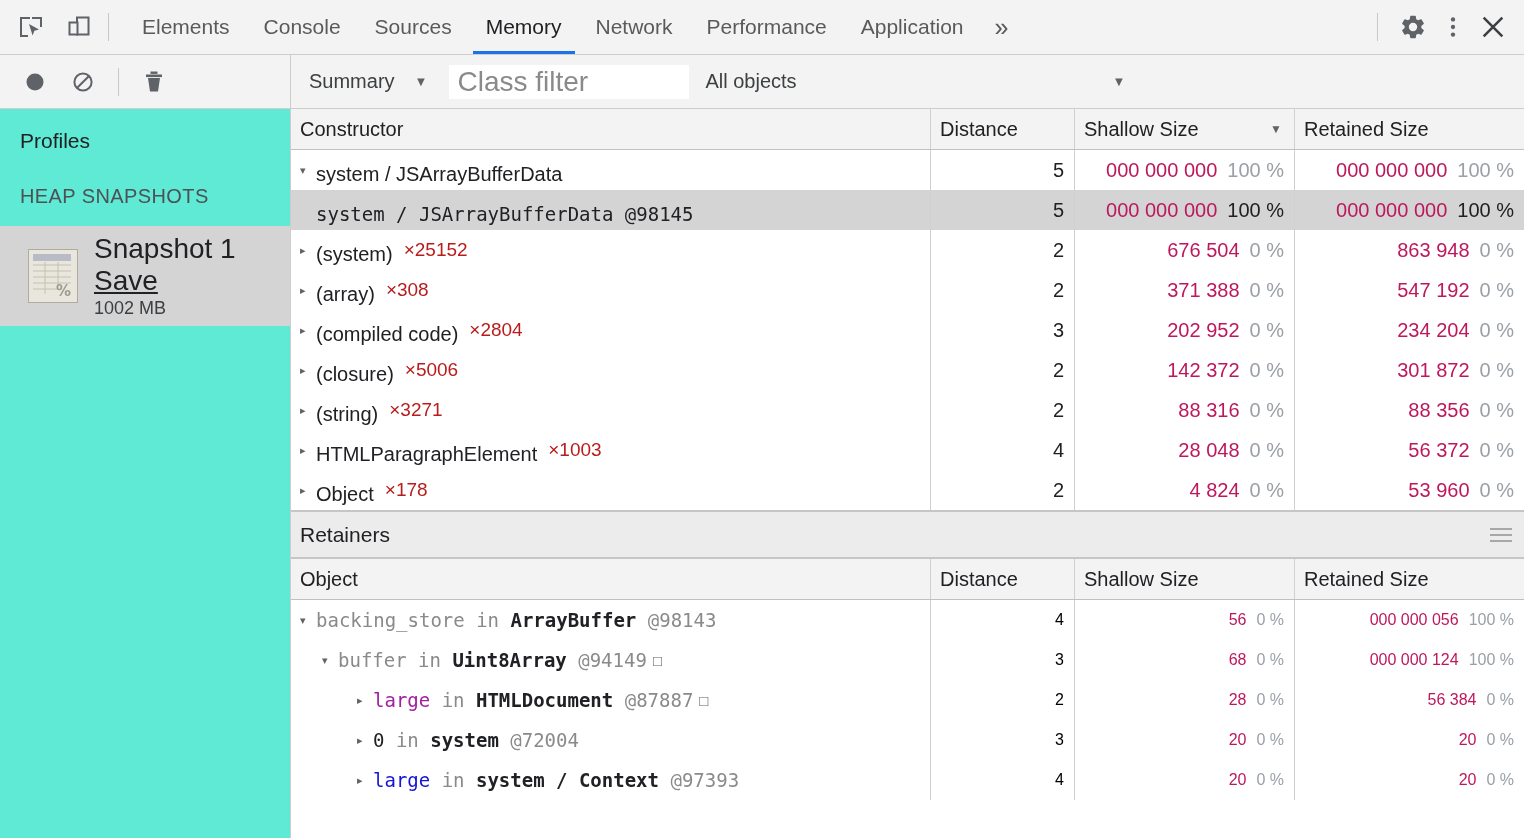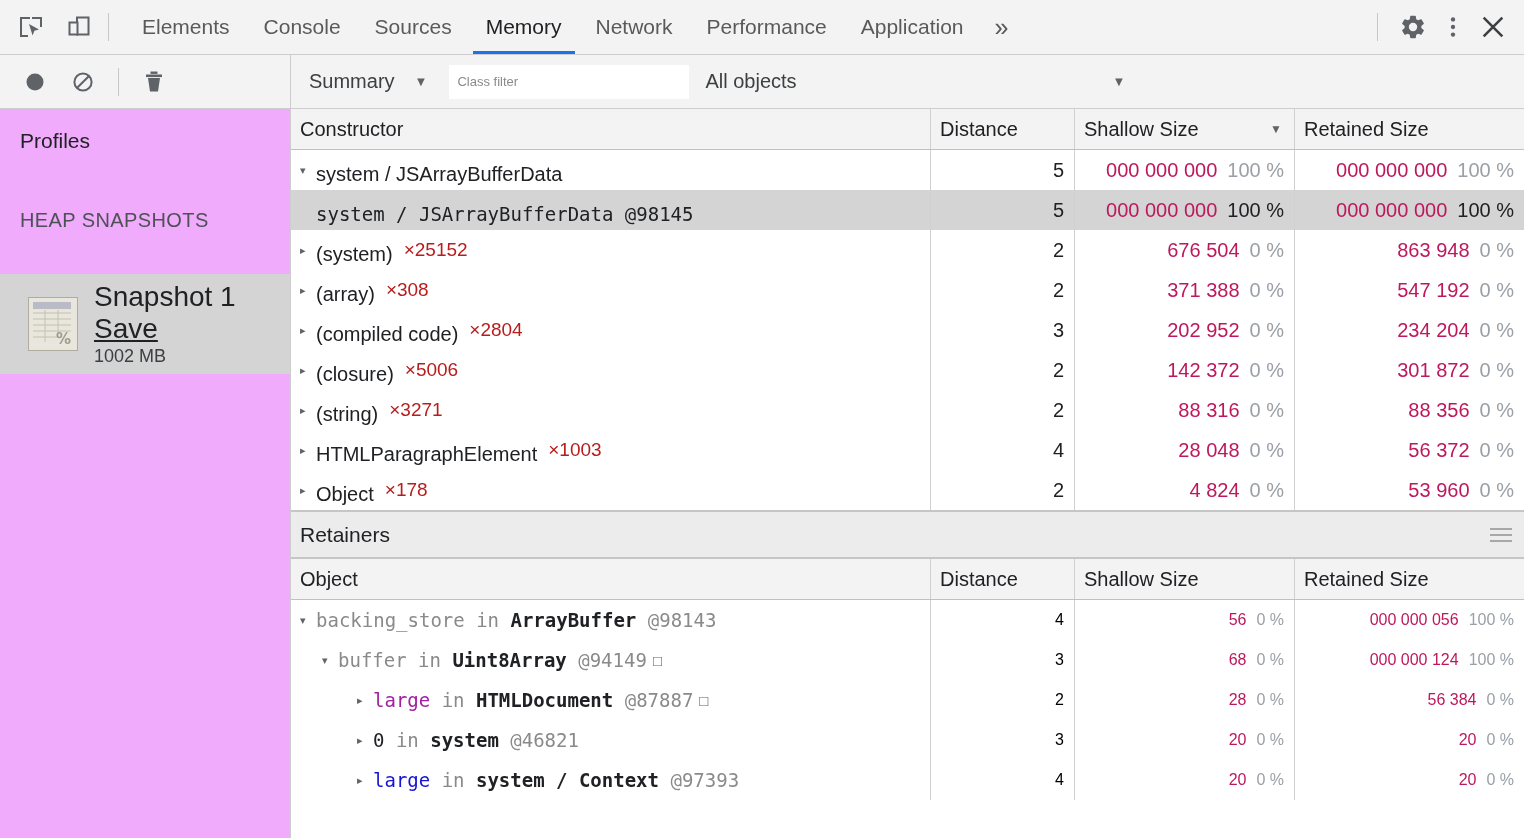--- a/index.html
+++ b/index.html
@@ -63,44 +63,44 @@
   .select-wrap {
     display: flex; align-items: center; cursor: pointer;
     font-size: 20px; color: #3c4043;
   }
   .select-wrap .caret { margin-left: 20px; font-size: 13px; color: #5f6368; }
   .class-filter {
     width: 240px; height: 34px;
     background: #fff;
     border: none;
     margin-left: 22px;
-    font-size: 13px; color: #3c4043;
+    font-size: 28px; color: #3c4043;
     padding: 0 8px;
     box-sizing: border-box;
     font-family: "Liberation Sans", sans-serif;
   }
   .class-filter::placeholder { color: #8a8a8a; }
   .allobj {
     margin-left: 16px;
     display: flex; align-items: center;
     width: 430px;
     font-size: 20px; color: #3c4043; cursor: pointer;
   }
   .allobj .caret { margin-left: auto; font-size: 13px; color: #5f6368; margin-right: 10px; }
 
   
   .body { flex: 1; display: flex; min-height: 0; }
 
   
   .sidebar {
     width: 291px; min-width: 291px;
-    background: #f0abfc;
+    background: #5eead4;
     border-right: 1px solid #cdcdcd;
     box-sizing: border-box;
-    display: flex; flex-direction: column; gap: 24px;
+    display: flex; flex-direction: column;
   }
   .profiles-title {
     font-size: 21px; color: #202124;
     padding: 20px 0 0 20px;
   }
   .section-head {
     font-size: 20px; color: #4d5156;
     letter-spacing: 0.4px;
     padding: 32px 0 0 20px;
   }
@@ -590,21 +590,21 @@
               <span class="pct">0 %</span>
             </div>
             <div class="cell num col-r">
               <span class="sizeval">56 384</span>
               <span class="pct">0 %</span>
             </div>
           </div>
           <div class="retain-row">
             <div class="cell col-c ind4">
               <span class="twisty closed"></span>
-              <span class="rname"><span class="key-dark">0</span><span class="in"> in </span><span class="obj">system</span><span class="addr"> @46821</span></span>
+              <span class="rname"><span class="key-dark">0</span><span class="in"> in </span><span class="obj">system</span><span class="addr"> @72004</span></span>
             </div>
             <div class="cell num col-d">3</div>
             <div class="cell num col-s">
               <span class="sizeval">20</span>
               <span class="pct">0 %</span>
             </div>
             <div class="cell num col-r">
               <span class="sizeval">20</span>
               <span class="pct">0 %</span>
             </div>

